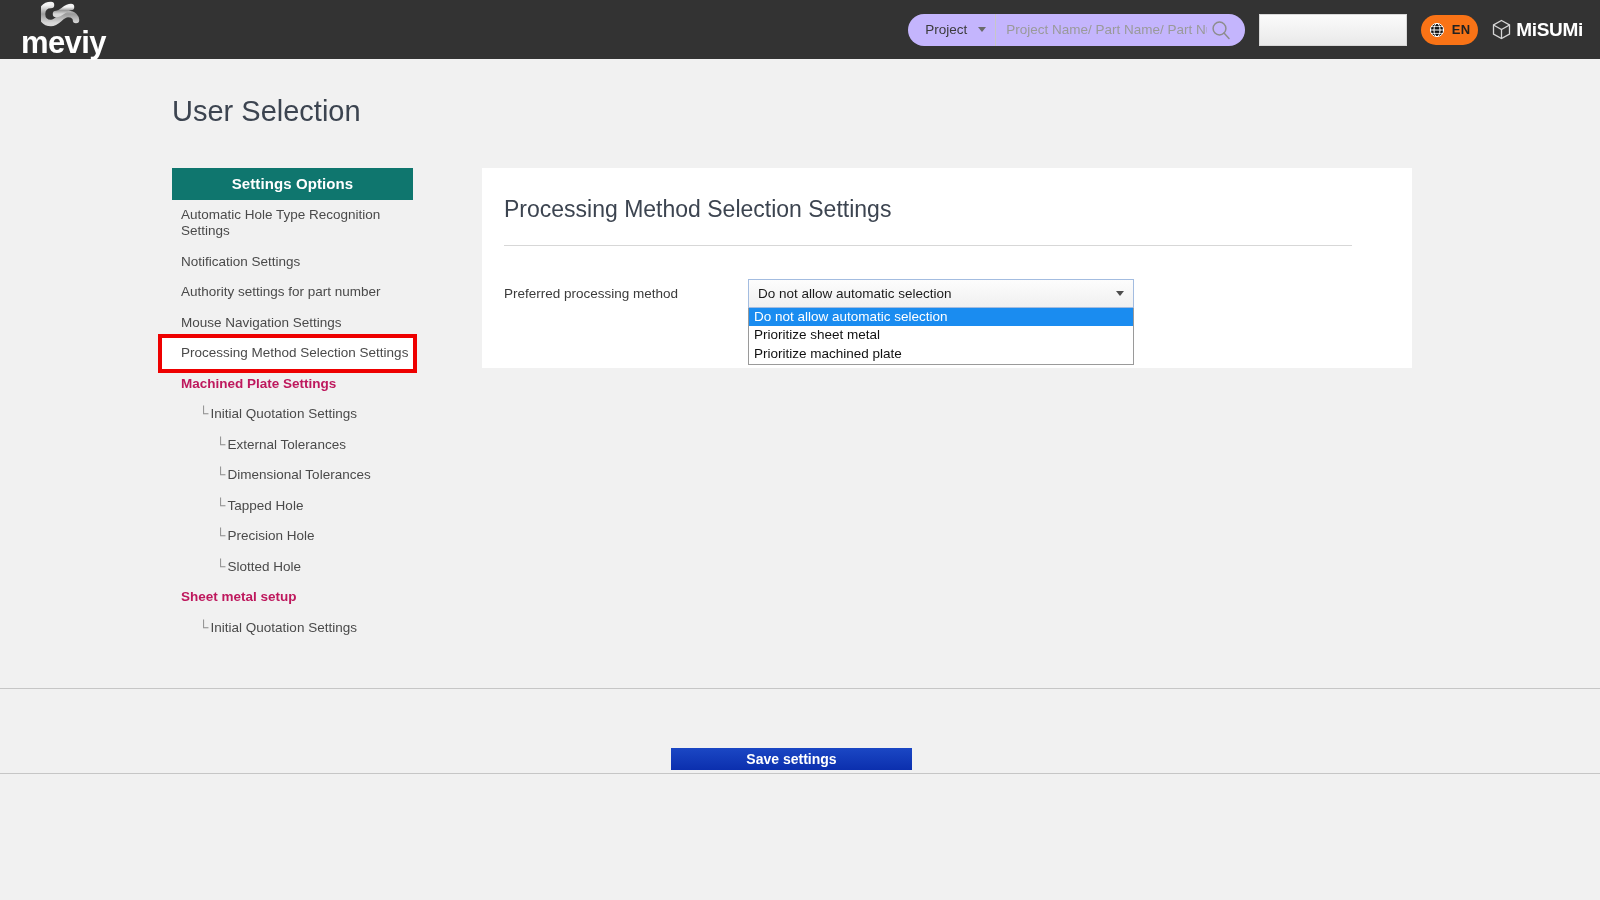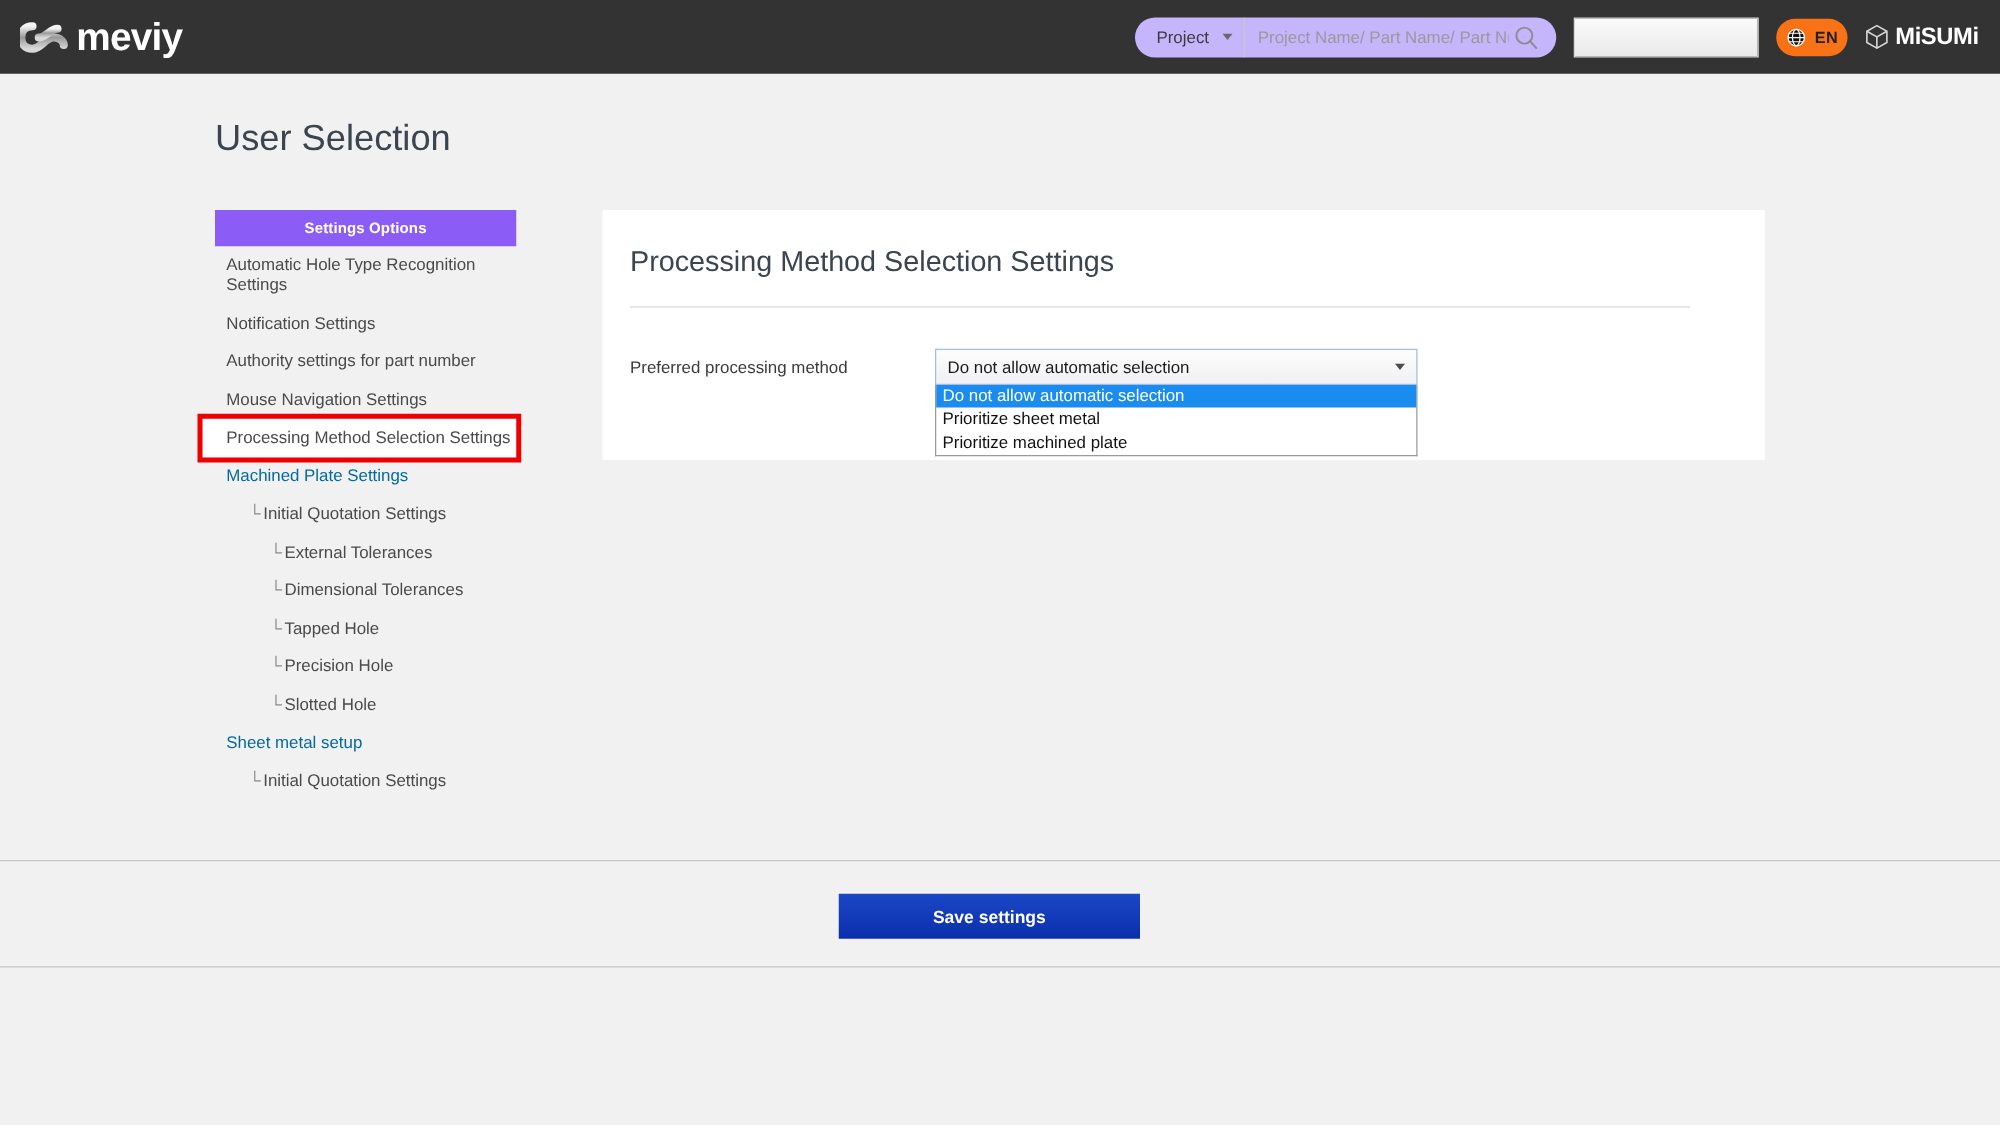--- a/index.html
+++ b/index.html
@@ -14,20 +14,21 @@
   
   .topbar {
     position: absolute; top: 0; left: 0;
     width: 1600px; height: 59px;
     background: #333333;
     display: flex; align-items: center;
   }
   .brand-logo {
     display: flex; align-items: center;
     margin-left: 16px;
+    flex-direction: column;
   }
   .infinity-mark { display:block; }
   .brand-word {
     color: #ffffff;
     font-size: 31px;
     font-weight: bold;
     letter-spacing: -0.6px;
     margin-left: 5px;
     line-height: 1;
   }
@@ -112,38 +113,38 @@
     font-weight: normal;
   }
 
   
   .sidebar {
     position: absolute;
     left: 172px; top: 168px;
     width: 241px;
   }
   .sidebar-header {
-    background: #8b5cf6;
+    background: #0f766e;
     color: #ffffff;
     text-align: center;
-    font-size: 12px;
+    font-size: 15px;
     font-weight: bold;
     padding: 7px 0 8px;
     letter-spacing: .1px;
   }
   .nav-item {
     font-size: 13.5px;
     color: #4a4a4a;
     padding: 7px 0 7px 9px;
     line-height: 1.22;
     cursor: pointer;
   }
   .nav-item.group {
-    font-weight: normal;
-    color: #0369a1;
+    font-weight: bold;
+    color: #be185d;
     padding-left: 9px;
   }
   .nav-item.sub {
     padding-left: 27px;
   }
   .nav-item.sub2 {
     padding-left: 44px;
   }
   .nav-item .tee { color: #8d8d8d; margin-right: 2px; }
 
@@ -223,22 +224,22 @@
     background: #1a8cf0;
     color: #ffffff;
   }
 
   
   .rule-1 { position: absolute; left: 0; top: 688px; width: 1600px; height: 1px; background: #c6c6c6; }
   .rule-2 { position: absolute; left: 0; top: 773px; width: 1600px; height: 1px; background: #c6c6c6; }
 
   .save-btn {
     position: absolute;
-    left: 671px; top: 715px;
-    width: 241px; height: 36px;
+    left: 671px; top: 748px;
+    width: 241px; height: 22px;
     background: linear-gradient(180deg,#1b47c4 0%,#0b2fae 100%);
     border: none;
     color: #ffffff;
     font-size: 14px;
     font-weight: bold;
     cursor: pointer;
     font-family: "Liberation Sans", sans-serif;
   }
 
   

